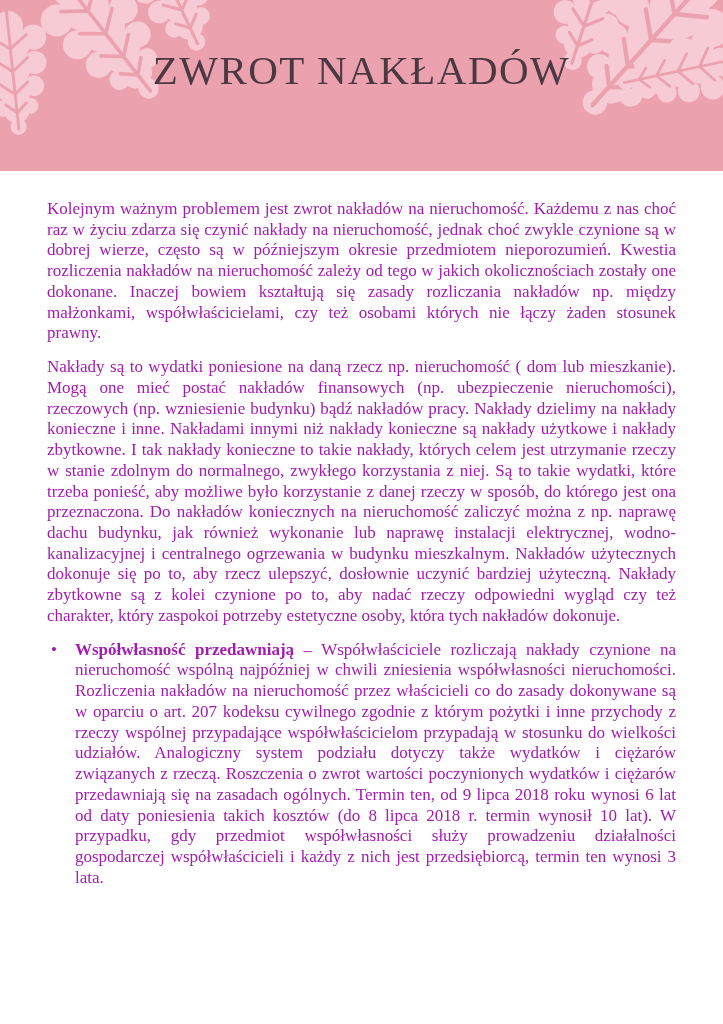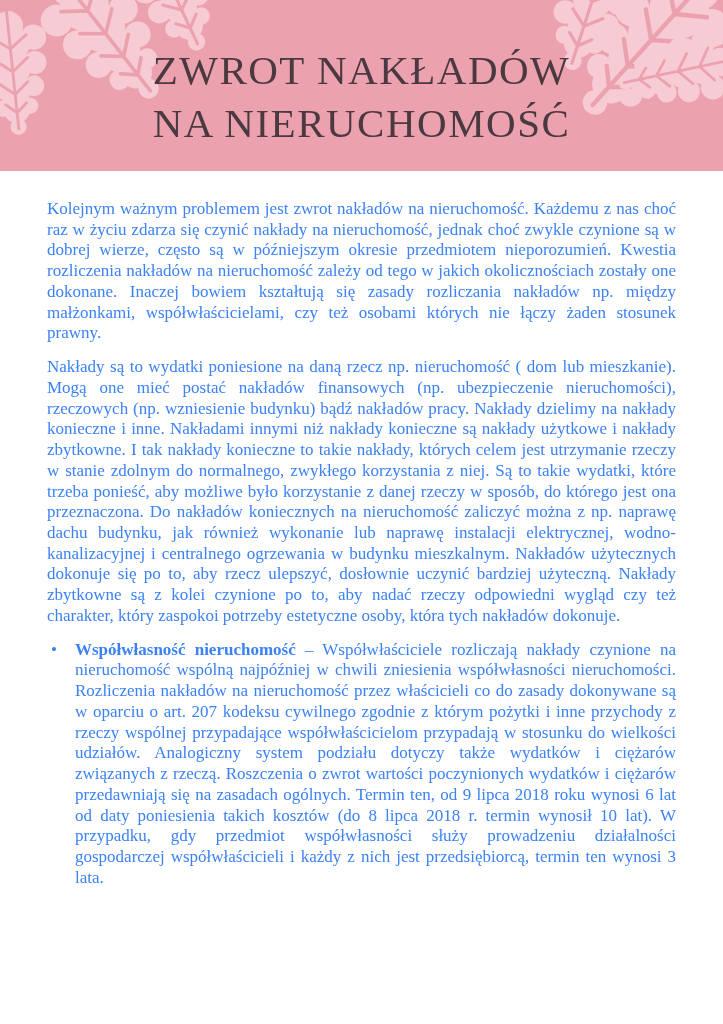--- a/index.html
+++ b/index.html
@@ -36,21 +36,21 @@
     font-weight: 400;
     font-size: 41px;
     line-height: 53px;
     letter-spacing: 1.5px;
     color: #4b3941;
   }
   .title-line { display: block; }
   
   .content {
     padding: 28px 47px 0 47px;
-    color: #3b82f6;
+    color: #a21caf;
     font-size: 17px;
     line-height: 1.22;
     text-align: justify;
   }
   .content p { margin: 0 0 13px 0; }
   .bullet-list {
     list-style: none;
     margin: 0;
     padding: 0;
   }
@@ -101,29 +101,28 @@
       <use href="#oakleaf" transform="translate(8,26) rotate(-6) scale(1.15)"></use>
       <use href="#oakleaf" transform="translate(150,-58) rotate(-25) scale(1.25)"></use>
     </svg>
     <svg class="leaves leaves-right" width="250" height="171" viewBox="0 0 250 171">
       <use href="#oakleaf" transform="translate(225,-12) rotate(42) scale(1.75)"></use>
       <use href="#oakleaf" transform="translate(135,-48) rotate(18) scale(1.3)"></use>
       <use href="#oakleaf" transform="translate(248,62) rotate(78) scale(1.1)"></use>
     </svg>
     <h1 class="title">
       <span class="title-line">ZWROT NAKŁADÓW</span>
-      <span class="title-line">NA NIERUCHOMOŚĆ</span>
     </h1>
   </header>
 
   <main class="content">
     <p>Kolejnym ważnym problemem jest zwrot nakładów na nieruchomość. Każdemu z nas choć raz w życiu zdarza się czynić nakłady na nieruchomość, jednak choć zwykle czynione są w dobrej wierze, często są w późniejszym okresie przedmiotem nieporozumień. Kwestia rozliczenia nakładów na nieruchomość zależy od tego w jakich okolicznościach zostały one dokonane. Inaczej bowiem kształtują się zasady rozliczania nakładów np. między małżonkami, współwłaścicielami, czy też osobami których nie łączy żaden stosunek prawny.</p>
     <p>Nakłady są to wydatki poniesione na daną rzecz np. nieruchomość ( dom lub mieszkanie). Mogą one mieć postać nakładów finansowych (np. ubezpieczenie nieruchomości), rzeczowych (np. wzniesienie budynku) bądź nakładów pracy. Nakłady dzielimy na nakłady konieczne i inne. Nakładami innymi niż nakłady konieczne są nakłady użytkowe i nakłady zbytkowne. I tak nakłady konieczne to takie nakłady, których celem jest utrzymanie rzeczy w stanie zdolnym do normalnego, zwykłego korzystania z niej. Są to takie wydatki, które trzeba ponieść, aby możliwe było korzystanie z danej rzeczy w sposób, do którego jest ona przeznaczona. Do nakładów koniecznych na nieruchomość zaliczyć można z np. naprawę dachu budynku, jak również wykonanie lub naprawę instalacji elektrycznej, wodno-kanalizacyjnej i centralnego ogrzewania w budynku mieszkalnym. Nakładów użytecznych dokonuje się po to, aby rzecz ulepszyć, dosłownie uczynić bardziej użyteczną. Nakłady zbytkowne są z kolei czynione po to, aby nadać rzeczy odpowiedni wygląd czy też charakter, który zaspokoi potrzeby estetyczne osoby, która tych nakładów dokonuje.</p>
 
     <ul class="bullet-list">
       <li class="bullet-item">
-        <span class="bullet-marker">•</span><span class="bullet-term">Współwłasność nieruchomość</span>
+        <span class="bullet-marker">•</span><span class="bullet-term">Współwłasność przedawniają</span>
         <span>– Współwłaściciele rozliczają nakłady czynione na nieruchomość wspólną najpóźniej w chwili zniesienia współwłasności nieruchomości. Rozliczenia nakładów na nieruchomość przez właścicieli co do zasady dokonywane są w oparciu o art. 207 kodeksu cywilnego zgodnie z którym pożytki i inne przychody z rzeczy wspólnej przypadające współwłaścicielom przypadają w stosunku do wielkości udziałów. Analogiczny system podziału dotyczy także wydatków i ciężarów związanych z rzeczą. Roszczenia o zwrot wartości poczynionych wydatków i ciężarów przedawniają się na zasadach ogólnych. Termin ten, od 9 lipca 2018 roku wynosi 6 lat od daty poniesienia takich kosztów (do 8 lipca 2018 r. termin wynosił 10 lat). W przypadku, gdy przedmiot współwłasności służy prowadzeniu działalności gospodarczej współwłaścicieli i każdy z nich jest przedsiębiorcą, termin ten wynosi 3 lata.</span>
       </li>
     </ul>
   </main>
 
 </div>
 
 </body></html>

